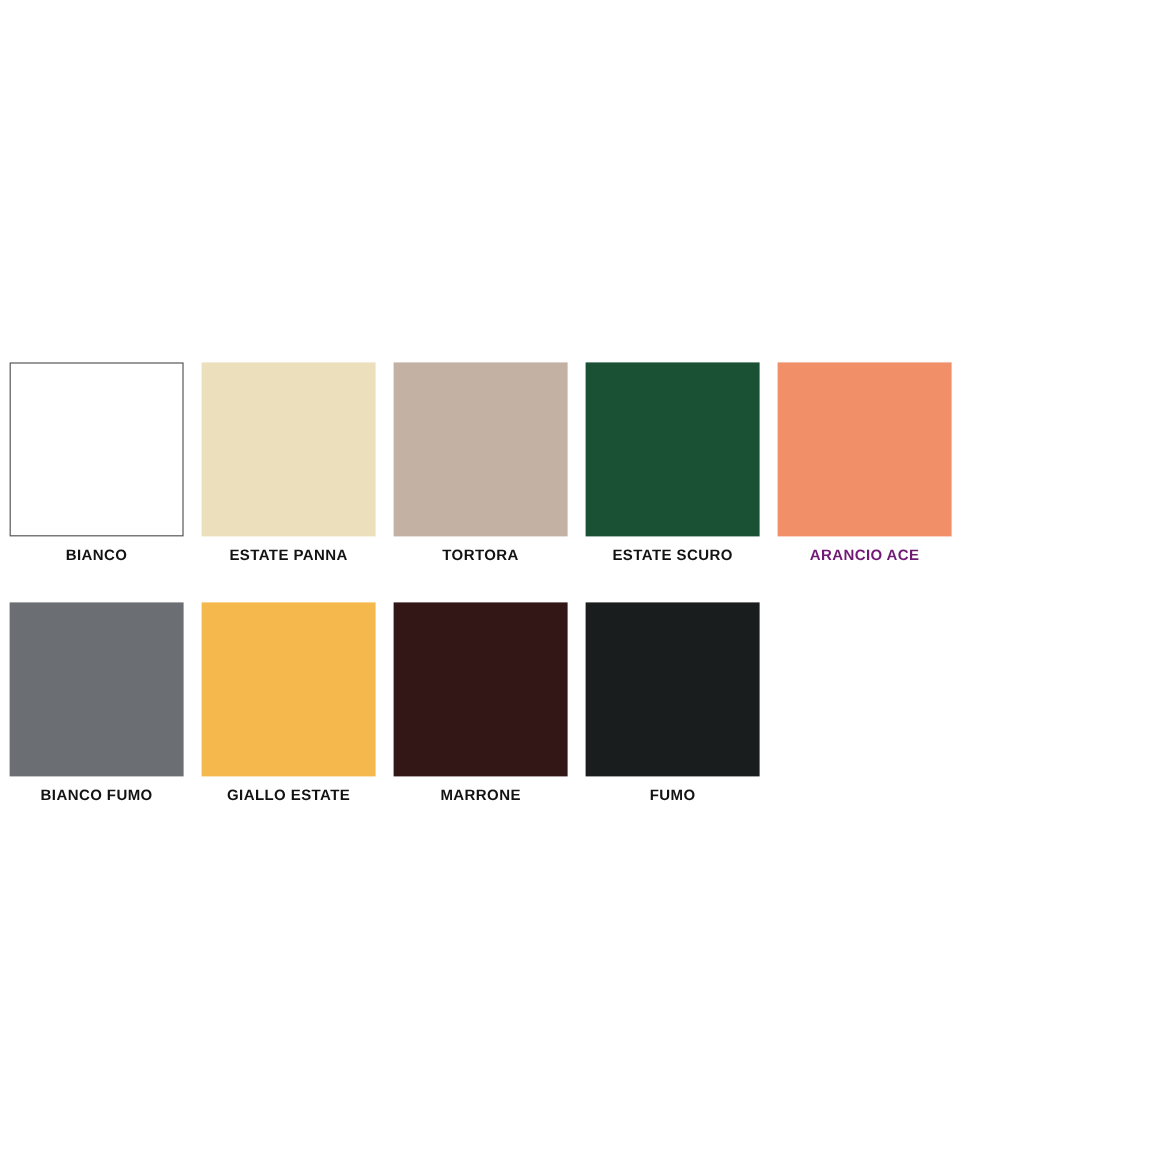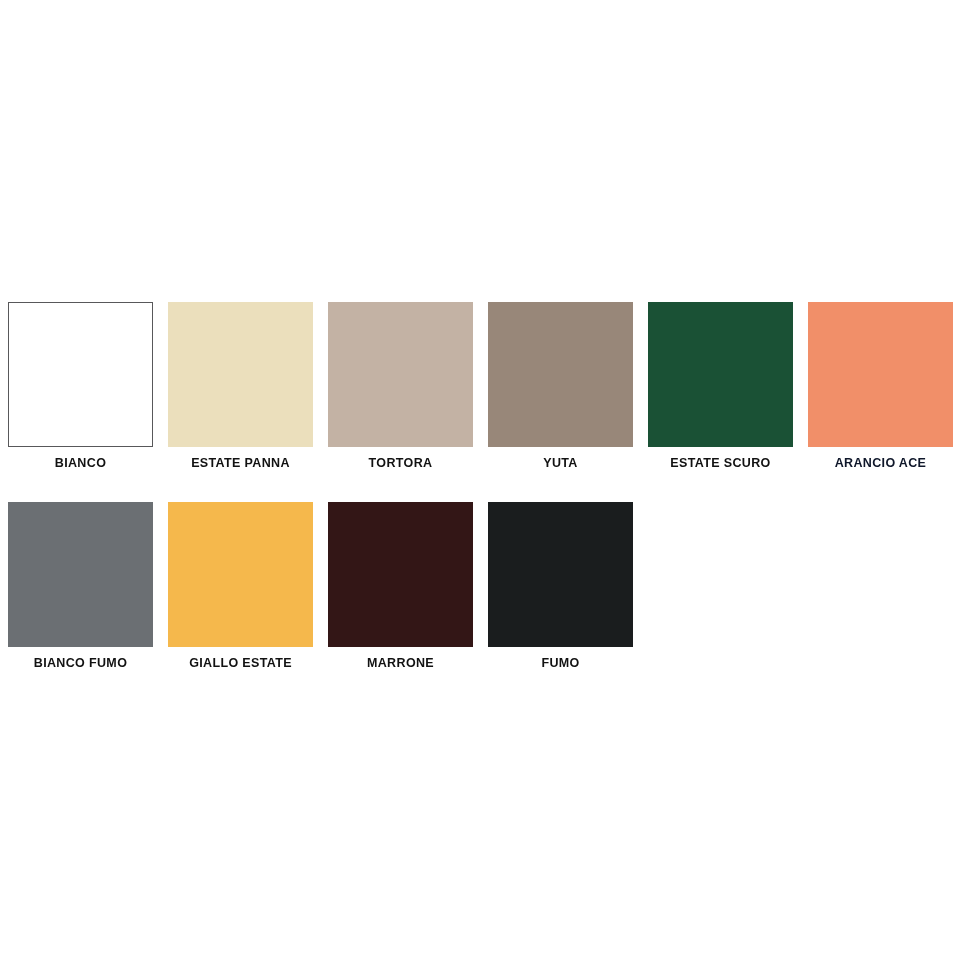--- a/index.html
+++ b/index.html
@@ -89,30 +89,26 @@
       </div>
       <div class="swatch-cell">
         <span class="swatch-chip" style="background-color: rgb(235, 223, 188);"></span>
         <span class="swatch-label" style="color: rgb(18, 18, 18);">ESTATE PANNA</span>
       </div>
       <div class="swatch-cell">
         <span class="swatch-chip" style="background-color: rgb(195, 178, 164);"></span>
         <span class="swatch-label" style="color: rgb(18, 18, 18);">TORTORA</span>
       </div>
       <div class="swatch-cell">
-        <span class="swatch-chip" style="background-color: rgb(152, 135, 121);"></span>
-        <span class="swatch-label" style="color: rgb(18, 18, 18);">YUTA</span>
-      </div>
-      <div class="swatch-cell">
         <span class="swatch-chip" style="background-color: rgb(26, 81, 53);"></span>
         <span class="swatch-label" style="color: rgb(18, 18, 18);">ESTATE SCURO</span>
       </div>
       <div class="swatch-cell">
         <span class="swatch-chip" style="background-color: rgb(241, 143, 105);"></span>
-        <span class="swatch-label" style="color: #0f172a;">ARANCIO ACE</span>
+        <span class="swatch-label" style="color: #701a75;">ARANCIO ACE</span>
       </div>
     </div>
 
     <div class="row-gap"></div>
 
     <div class="swatch-row">
       <div class="swatch-cell">
         <span class="swatch-chip" style="background-color: rgb(107, 111, 115);"></span>
         <span class="swatch-label" style="color: rgb(18, 18, 18);">BIANCO FUMO</span>
       </div>

